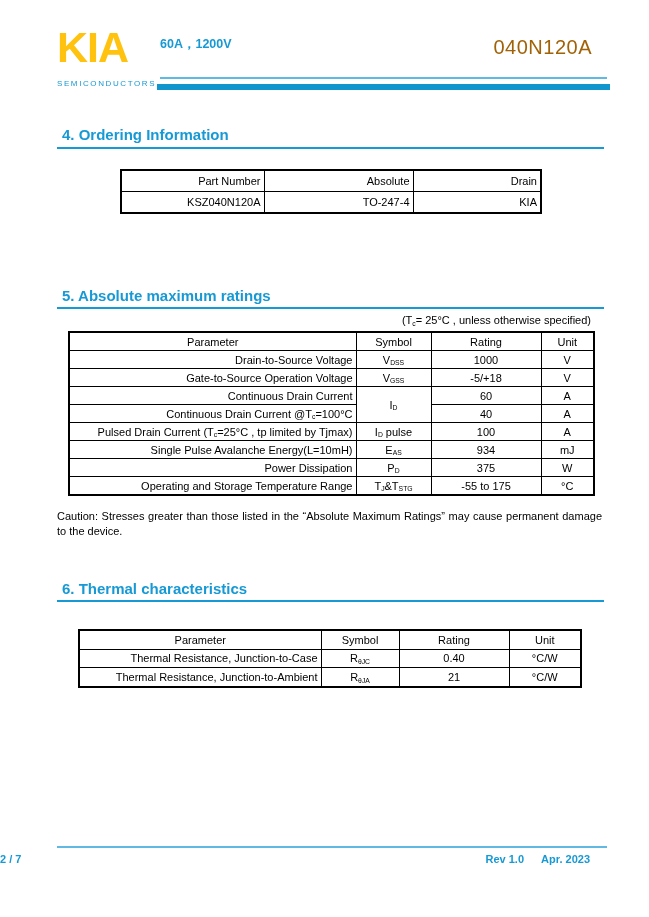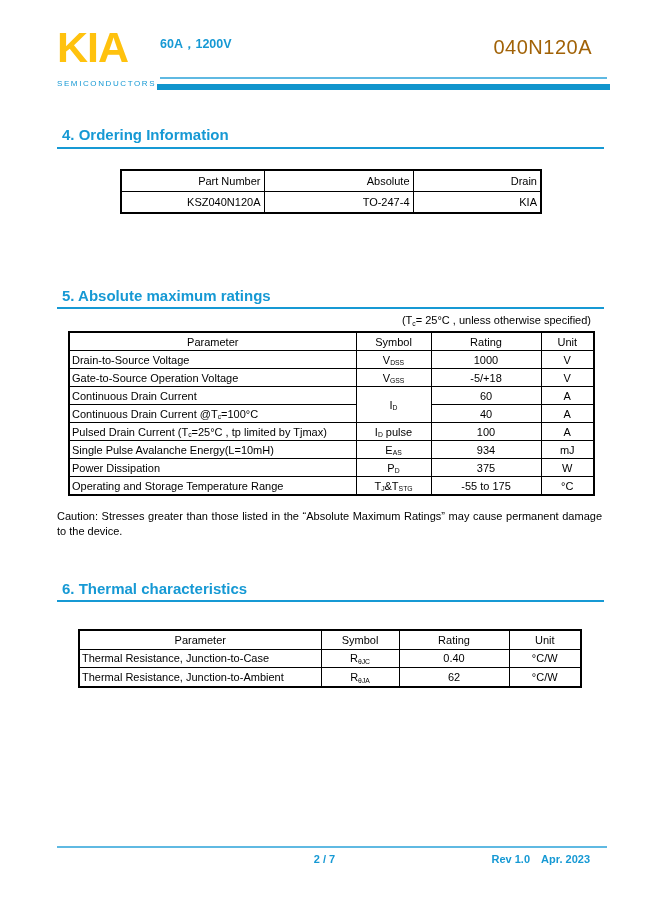--- a/index.html
+++ b/index.html
@@ -31,30 +31,30 @@
   table{border-collapse:collapse;table-layout:fixed;font-size:11px;color:#000;
         position:absolute;border:2px solid #000;}
   td,th{border:1.5px solid #000;text-align:center;vertical-align:middle;
         padding:1px 3px;font-weight:normal;overflow:hidden;white-space:nowrap;}
   #ordering-table{left:120px;top:169px;width:420px;}
   #ordering-table td,#ordering-table th{height:18px;text-align:right;}
   #absmax-table{left:68px;top:331px;width:525px;}
   #absmax-table td,#absmax-table th{height:15px;}
   #thermal-table{left:78px;top:629px;width:502px;}
   #thermal-table td,#thermal-table th{height:15.5px;}
-  td.left{text-align:left;padding-left:2px;}
+  td.left{text-align:right;padding-left:12px;}
   .sub{font-size:0.62em;position:relative;top:0.28em;letter-spacing:0;}
 
   
   .ftr-rule{position:absolute;left:57px;top:846px;width:550px;height:1.5px;background:#5FB9E2;}
-  .ftr-page{position:absolute;left:0;top:853px;width:649px;text-align:center;
+  .ftr-page{position:absolute;left:0;top:853px;width:542px;text-align:left;
         color:#1699D4;font-weight:bold;font-size:11px;}
   .ftr-rev{position:absolute;right:59px;top:853px;color:#1699D4;font-weight:bold;
         font-size:11px;}
-  .ftr-rev span{margin-left:8px;}
+  .ftr-rev span{margin-left:14px;}
   .ftr-rev span:first-child{margin-left:8px;}
 </style>
 </head>
 <body>
 
 <div class="page">
 
   <div class="logo">KIA</div>
   <div class="logo-sub">SEMICONDUCTORS</div>
   <div class="subtitle">
@@ -172,21 +172,21 @@
         </tr>
         <tr>
           <td class="left">Thermal Resistance, Junction-to-Case</td>
           <td>R<span class="sub">θJC</span></td>
           <td>0.40</td>
           <td>°C/W</td>
         </tr>
         <tr>
           <td class="left">Thermal Resistance, Junction-to-Ambient</td>
           <td>R<span class="sub">θJA</span></td>
-          <td>62</td>
+          <td>21</td>
           <td>°C/W</td>
         </tr>
       </tbody>
   </table>
 
   <div class="ftr-rule"></div>
   <div class="ftr-page">2 / 7</div>
   <div class="ftr-rev">
     <span>Rev 1.0</span>
     <span>Apr. 2023</span>

